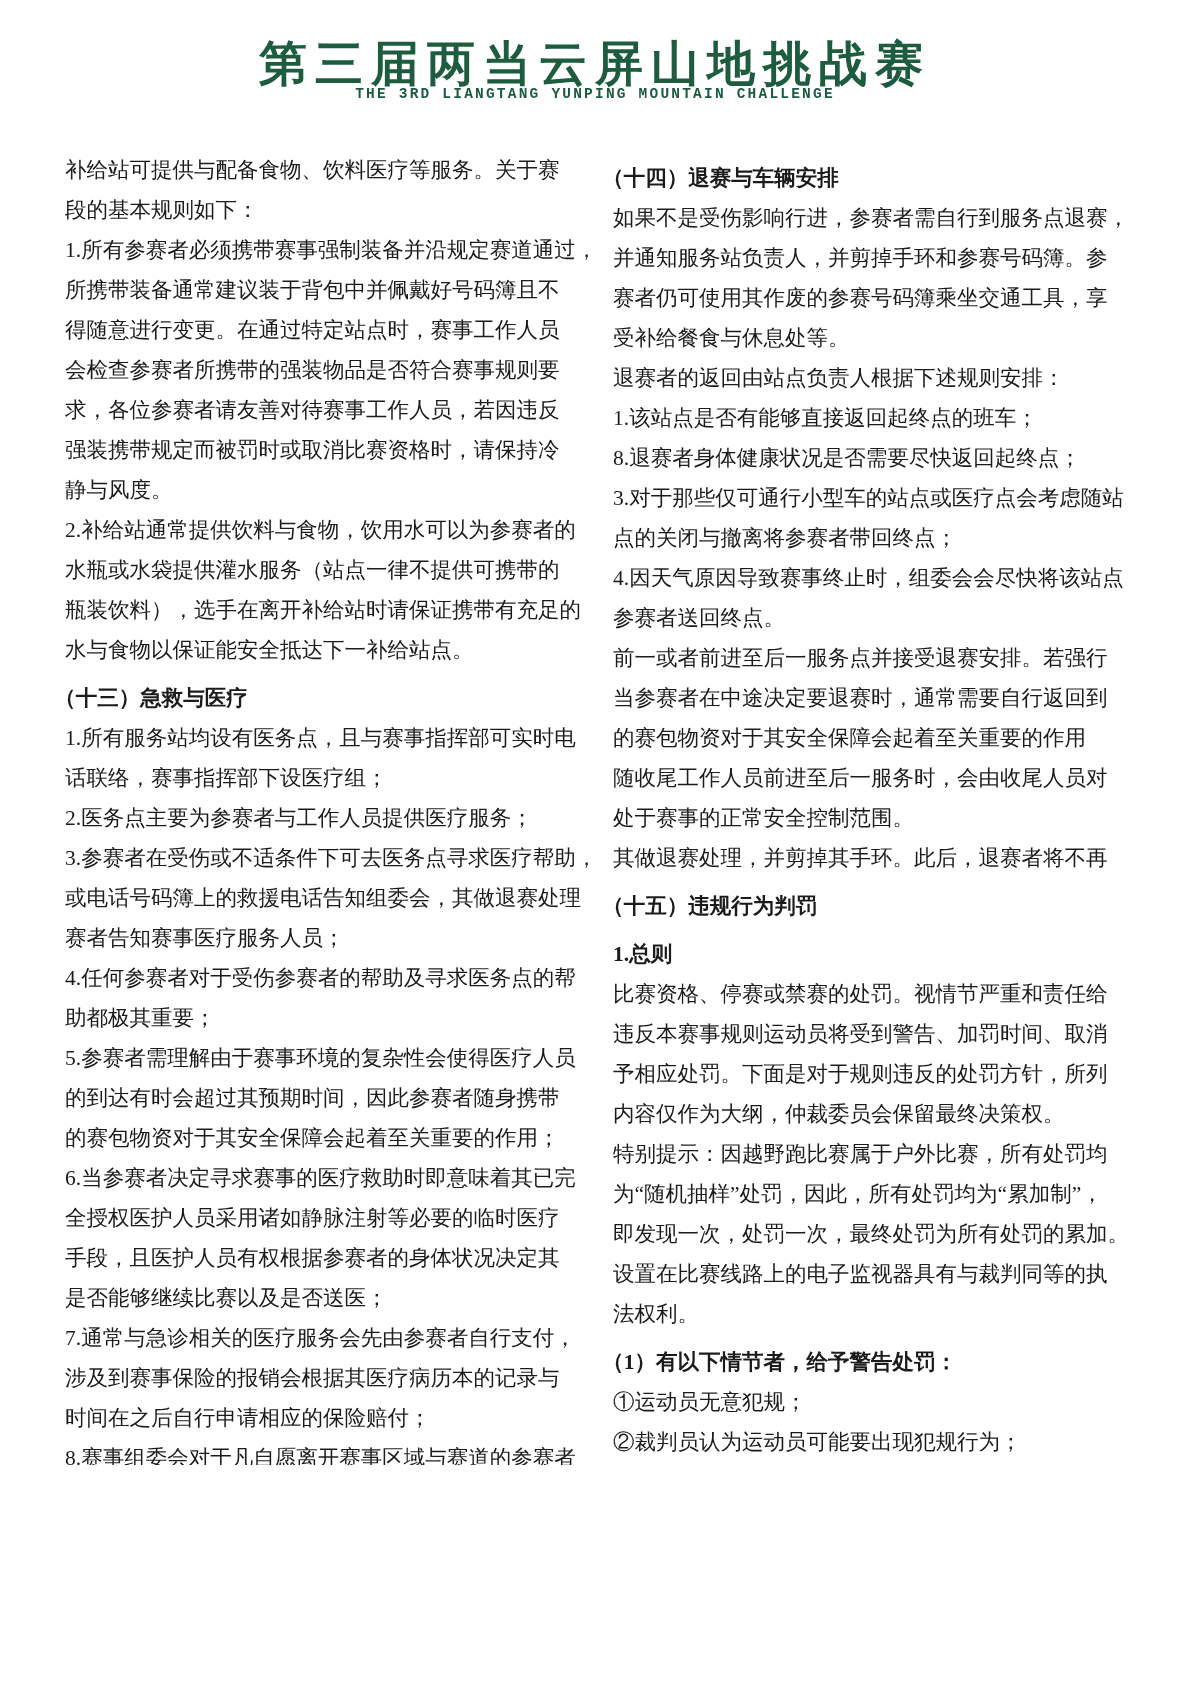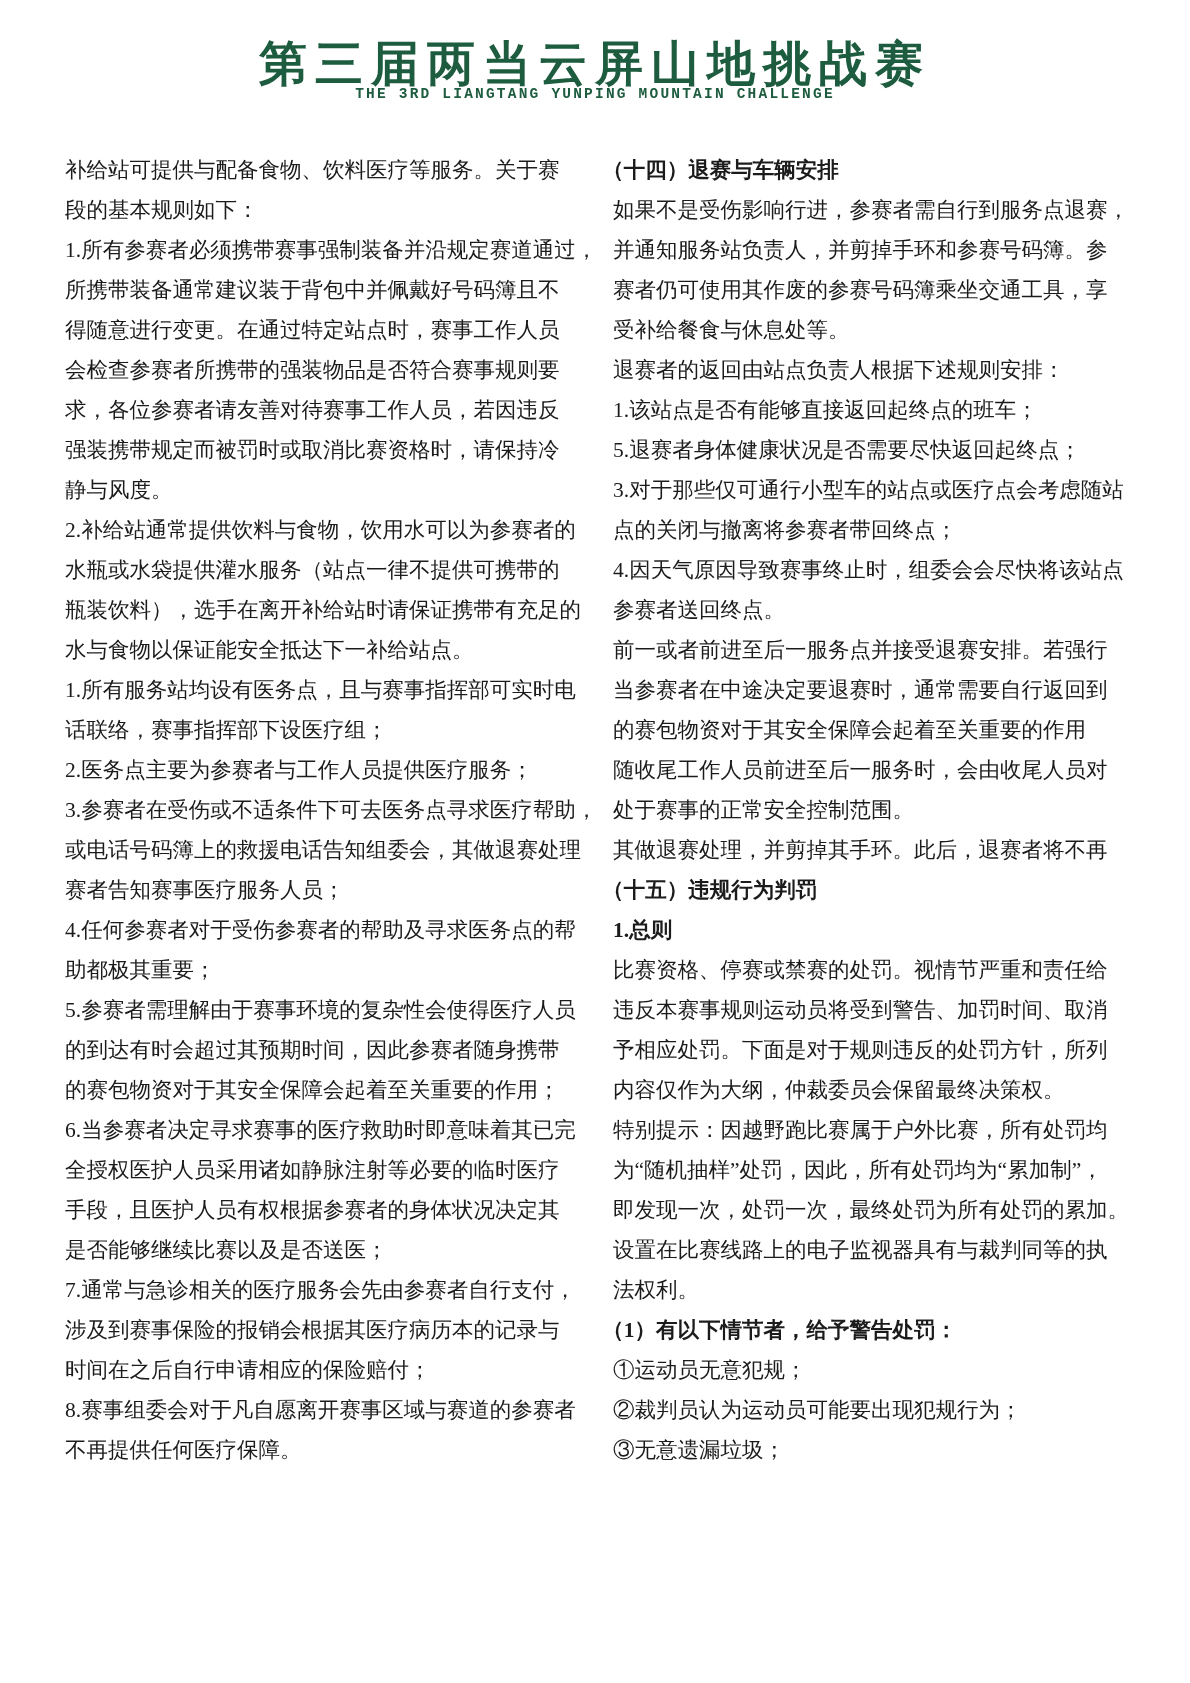--- a/index.html
+++ b/index.html
@@ -47,21 +47,21 @@
   }
   .col-left  { left: 65px; font-family: Liberation Serif, serif; }
   .col-right { left: 613px; }
   .ln {
     height: 40px;
     line-height: 40px;
     font-size: 21.5px;
     white-space: nowrap;
     color: var(--ink);
   }
-  .ln.bold { font-weight: 700; }
+  .ln.bold { font-weight: 700; margin-top: 8px; }
   .ln.neg  { text-indent: -0.5em; }
 </style>
 </head>
 <body>
 
 <div class="page">
   <div class="doc-title">第三届两当云屏山地挑战赛</div>
   <div class="doc-subtitle">THE 3RD LIANGTANG YUNPING MOUNTAIN CHALLENGE</div>
   <div class="col col-left">
       <div class="ln">补给站可提供与配备食物、饮料医疗等服务。关于赛</div>
@@ -70,20 +70,21 @@
       <div class="ln">所携带装备通常建议装于背包中并佩戴好号码簿且不</div>
       <div class="ln">得随意进行变更。在通过特定站点时，赛事工作人员</div>
       <div class="ln">会检查参赛者所携带的强装物品是否符合赛事规则要</div>
       <div class="ln">求，各位参赛者请友善对待赛事工作人员，若因违反</div>
       <div class="ln">强装携带规定而被罚时或取消比赛资格时，请保持冷</div>
       <div class="ln">静与风度。</div>
       <div class="ln">2.补给站通常提供饮料与食物，饮用水可以为参赛者的</div>
       <div class="ln">水瓶或水袋提供灌水服务（站点一律不提供可携带的</div>
       <div class="ln">瓶装饮料），选手在离开补给站时请保证携带有充足的</div>
       <div class="ln">水与食物以保证能安全抵达下一补给站点。</div>
+      <div class="ln bold neg">（十三）急救与医疗</div>
       <div class="ln">1.所有服务站均设有医务点，且与赛事指挥部可实时电</div>
       <div class="ln">话联络，赛事指挥部下设医疗组；</div>
       <div class="ln">2.医务点主要为参赛者与工作人员提供医疗服务；</div>
       <div class="ln">3.参赛者在受伤或不适条件下可去医务点寻求医疗帮助，</div>
       <div class="ln">或电话号码簿上的救援电话告知组委会，其做退赛处理</div>
       <div class="ln">赛者告知赛事医疗服务人员；</div>
       <div class="ln">4.任何参赛者对于受伤参赛者的帮助及寻求医务点的帮</div>
       <div class="ln">助都极其重要；</div>
       <div class="ln">5.参赛者需理解由于赛事环境的复杂性会使得医疗人员</div>
       <div class="ln">的到达有时会超过其预期时间，因此参赛者随身携带</div>
@@ -99,21 +100,21 @@
       <div class="ln">不再提供任何医疗保障。</div>
     </div>
   <div class="col col-right">
       <div class="ln bold neg">（十四）退赛与车辆安排</div>
       <div class="ln">如果不是受伤影响行进，参赛者需自行到服务点退赛，</div>
       <div class="ln">并通知服务站负责人，并剪掉手环和参赛号码簿。参</div>
       <div class="ln">赛者仍可使用其作废的参赛号码簿乘坐交通工具，享</div>
       <div class="ln">受补给餐食与休息处等。</div>
       <div class="ln">退赛者的返回由站点负责人根据下述规则安排：</div>
       <div class="ln">1.该站点是否有能够直接返回起终点的班车；</div>
-      <div class="ln">5.退赛者身体健康状况是否需要尽快返回起终点；</div>
+      <div class="ln">8.退赛者身体健康状况是否需要尽快返回起终点；</div>
       <div class="ln">3.对于那些仅可通行小型车的站点或医疗点会考虑随站</div>
       <div class="ln">点的关闭与撤离将参赛者带回终点；</div>
       <div class="ln">4.因天气原因导致赛事终止时，组委会会尽快将该站点</div>
       <div class="ln">参赛者送回终点。</div>
       <div class="ln">前一或者前进至后一服务点并接受退赛安排。若强行</div>
       <div class="ln">当参赛者在中途决定要退赛时，通常需要自行返回到</div>
       <div class="ln">的赛包物资对于其安全保障会起着至关重要的作用</div>
       <div class="ln">随收尾工作人员前进至后一服务时，会由收尾人员对</div>
       <div class="ln">处于赛事的正常安全控制范围。</div>
       <div class="ln">其做退赛处理，并剪掉其手环。此后，退赛者将不再</div>

